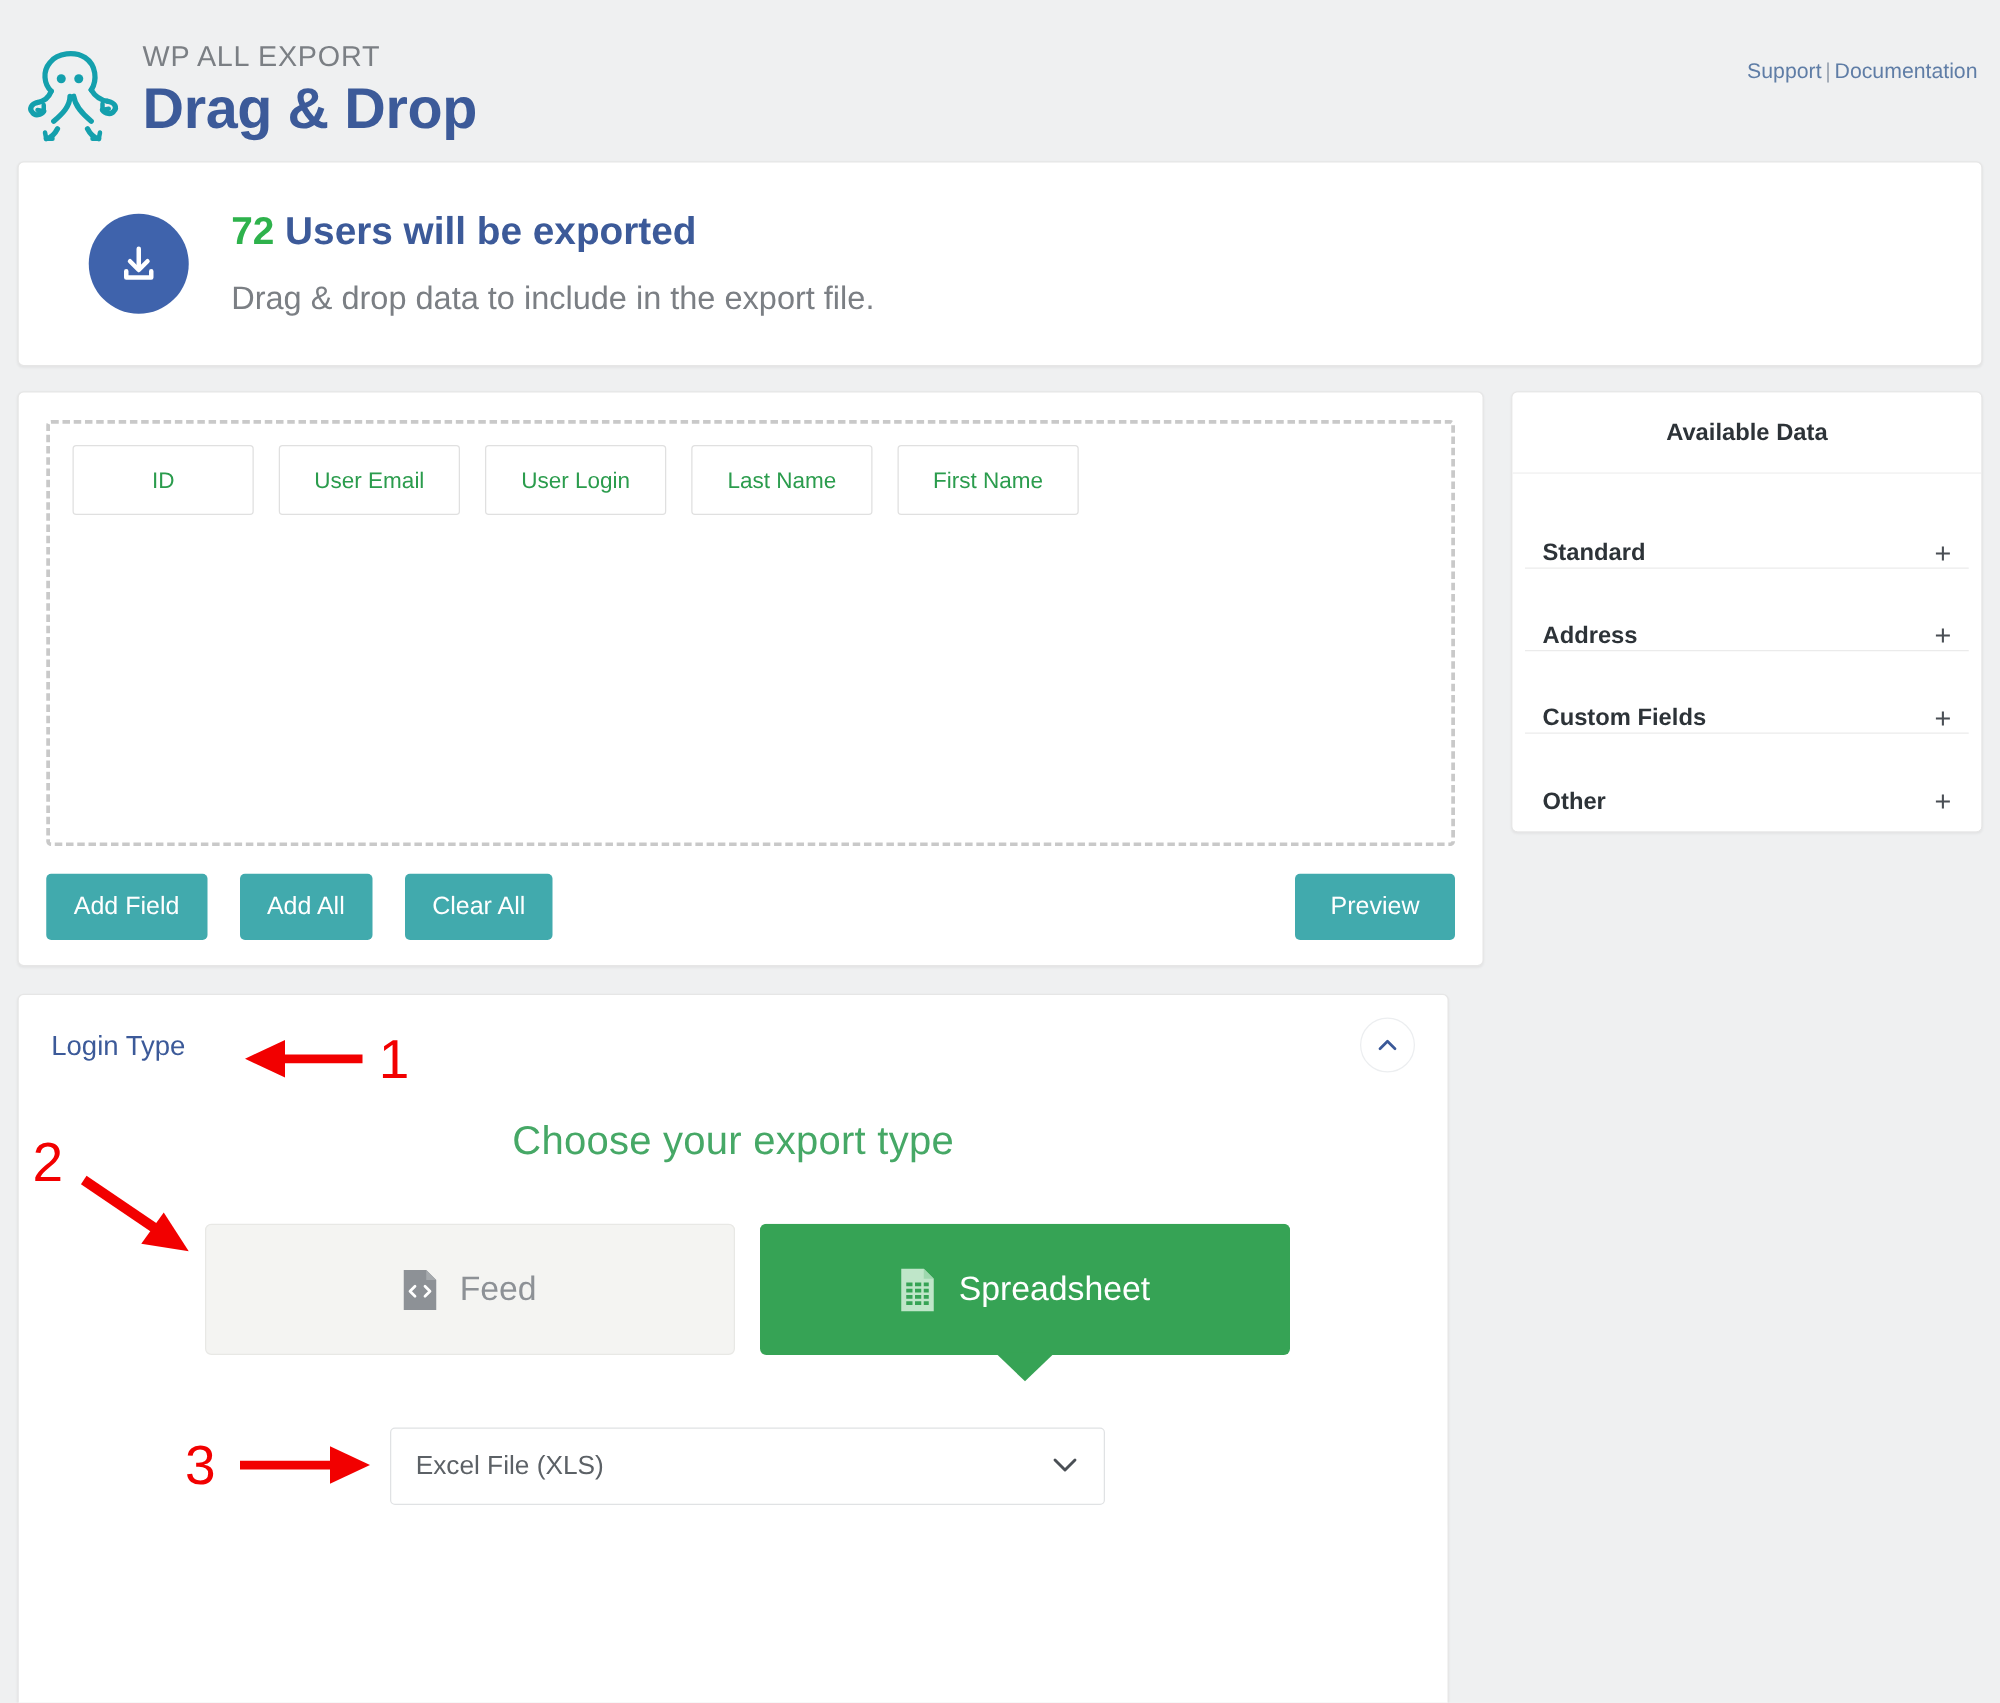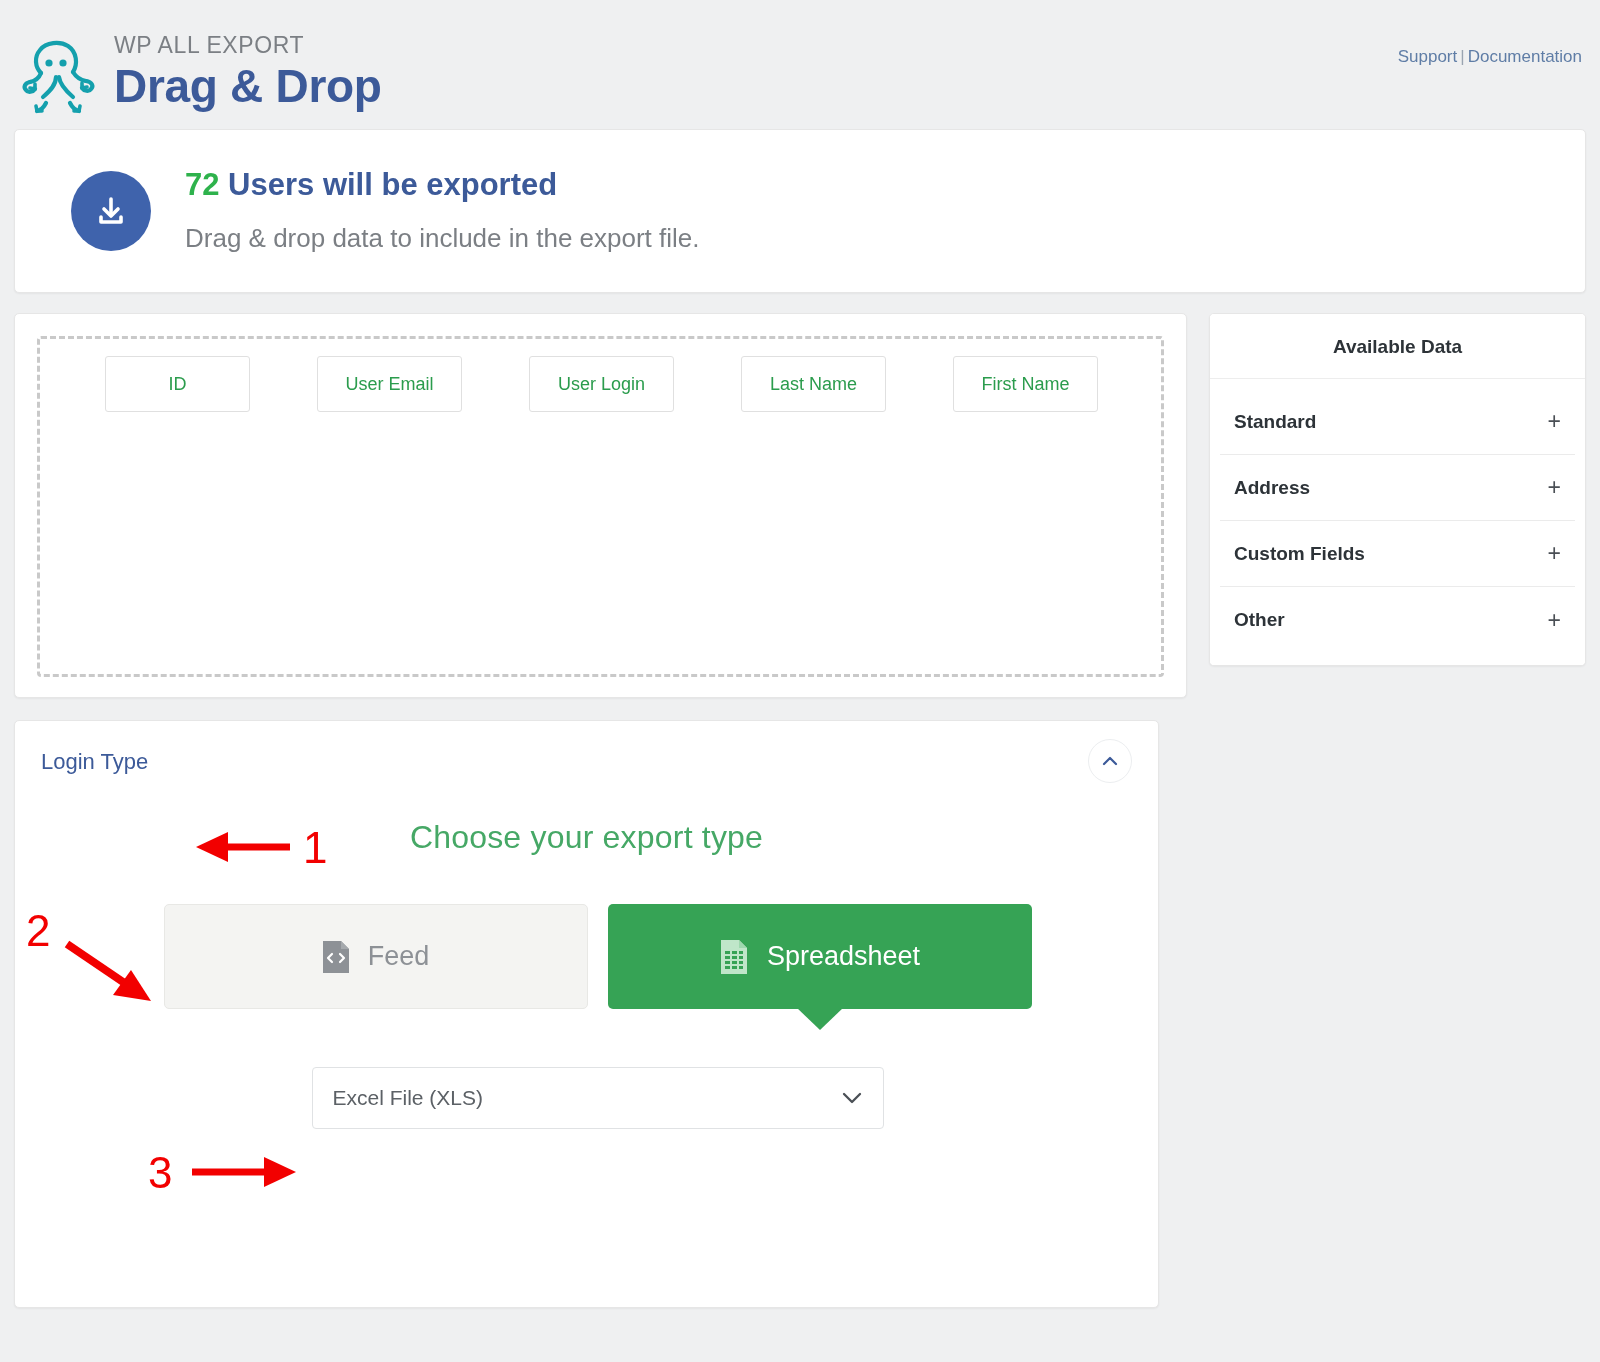--- a/index.html
+++ b/index.html
@@ -125,21 +125,20 @@
     border: 1px solid #e0e0e0;
     background: #fff;
     border-radius: 3px;
     display: flex;
     align-items: center;
     justify-content: center;
     color: #2b9c4d;
     font-size: 18px;
     padding: 0 14px;
     cursor: move;
-    margin-left: 47px;
   }
 
   .btn-row {
     display: flex;
     align-items: center;
     margin-top: 22px;
   }
   .btn {
     background: #41aaad;
     color: #ffffff;
@@ -161,21 +160,21 @@
     font-size: 19px;
     font-weight: bold;
     color: #2d3338;
     padding: 22px 0 20px 0;
     border-bottom: 1px solid #ededed;
     background: #fff;
   }
   .avail-list { padding: 10px 10px 12px 10px; background: #fff; }
   .avail-item {
     display: flex;
-    align-items: center;
+    align-items: flex-end;
     justify-content: space-between;
     height: 66px;
     padding: 0 14px;
     border-bottom: 1px solid #ebebeb;
     cursor: pointer;
   }
   .avail-item:last-child { border-bottom: none; }
   .avail-label { font-size: 19px; font-weight: bold; color: #2d3338; }
   .avail-plus { font-size: 23px; color: #4a4f55; line-height: 1; }
 
@@ -362,20 +361,26 @@
             <span>User Login</span>
           </div>
         <div class="field-chip">
             <span>Last Name</span>
           </div>
         <div class="field-chip">
             <span>First Name</span>
           </div>
       </div>
 
+      <div class="btn-row">
+        <button class="btn">Add Field</button>
+        <button class="btn">Add All</button>
+        <button class="btn">Clear All</button>
+        <button class="btn preview">Preview</button>
+      </div>
     </div>
 
     <div class="card avail-card">
       <div class="avail-header">Available Data</div>
       <div class="avail-list">
         <div class="avail-item">
           <span class="avail-label">Standard</span>
           <span class="avail-plus">+</span>
         </div>
         <div class="avail-item">

